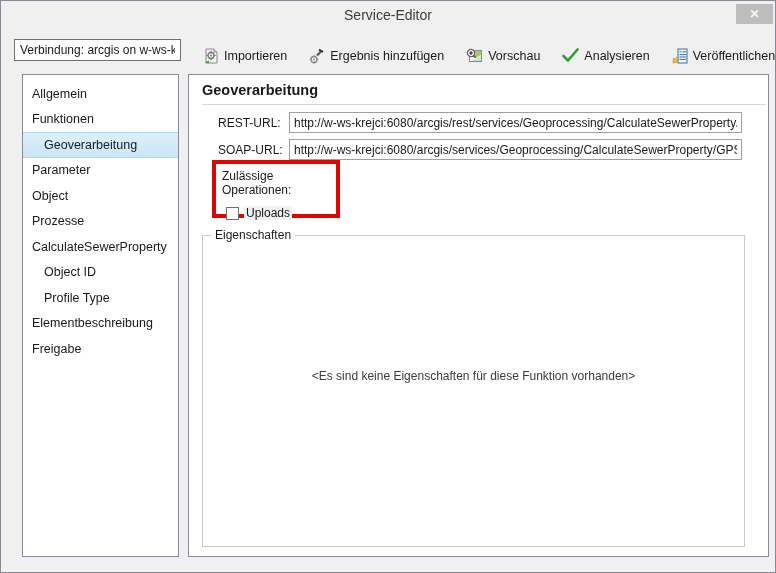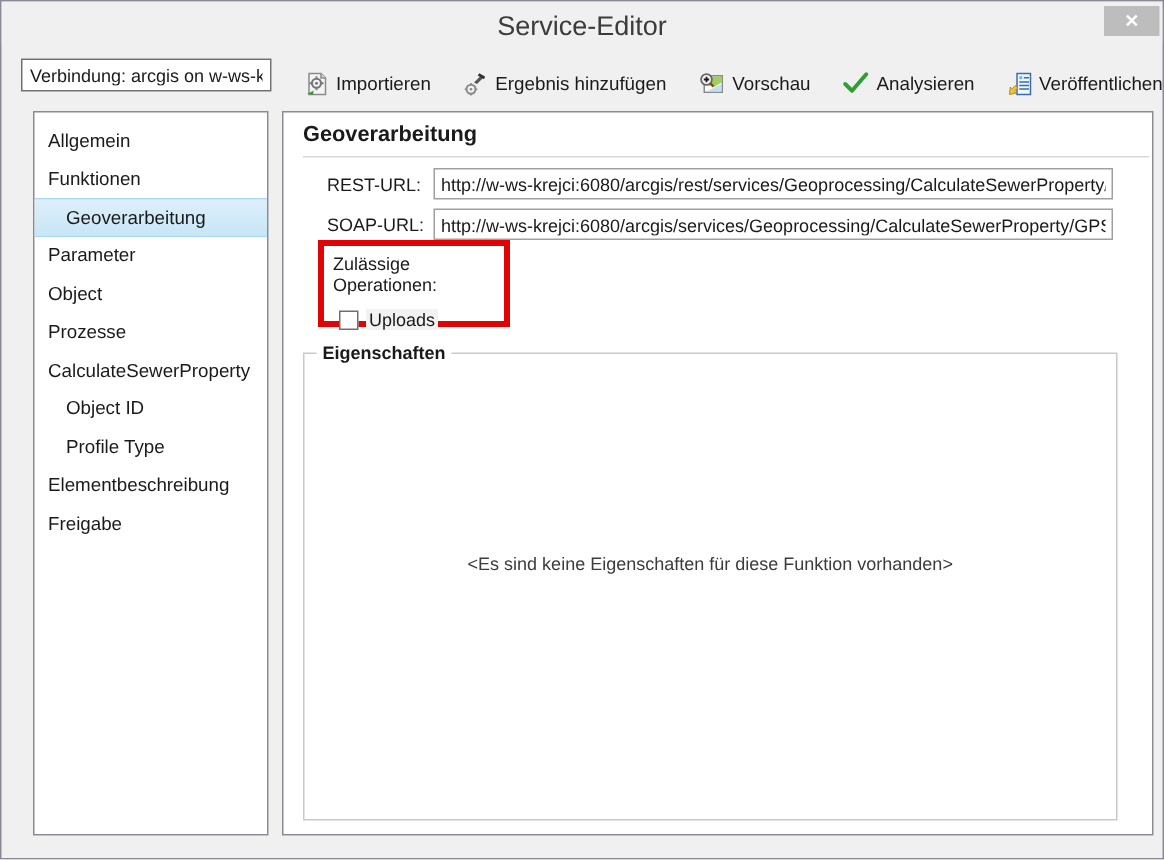--- a/index.html
+++ b/index.html
@@ -17,21 +17,21 @@
     border:1px solid #8a8a96;
     overflow:hidden;
   }
   
   .titlebar {
     position:absolute; left:0; top:0; right:0; height:28px;
     background:#f0f0f0;
   }
   .title-text {
     position:absolute; left:0; right:0; top:6px;
-    text-align:center; font-size:18px; color:#3c3c3c;
+    text-align:center; font-size:14px; color:#3c3c3c;
   }
   .close-btn {
     position:absolute; right:2px; top:3px;
     width:37px; height:20px;
     background:#bdbdbd;
     color:#ffffff;
     font-size:12px; font-weight:bold;
     display:flex; align-items:center; justify-content:center;
     cursor:default;
   }
@@ -137,21 +137,21 @@
   
   .props-group {
     position:absolute; left:13px; top:160px;
     width:543px; height:312px;
     border:1px solid #c9c9c9;
   }
   .props-legend {
     position:absolute; left:8px; top:-8px;
     background:#ffffff;
     padding:0 4px;
-    font-size:12px; color:#1a1a1a;font-weight:bold;
+    font-size:12px; color:#1a1a1a;
   }
   .props-empty {
     position:absolute; left:0; right:0; top:43%;
     text-align:center;
     font-size:12px; color:#3c3c3c;
   }
   svg { display:block; }
 </style>
 </head>
 <body>

